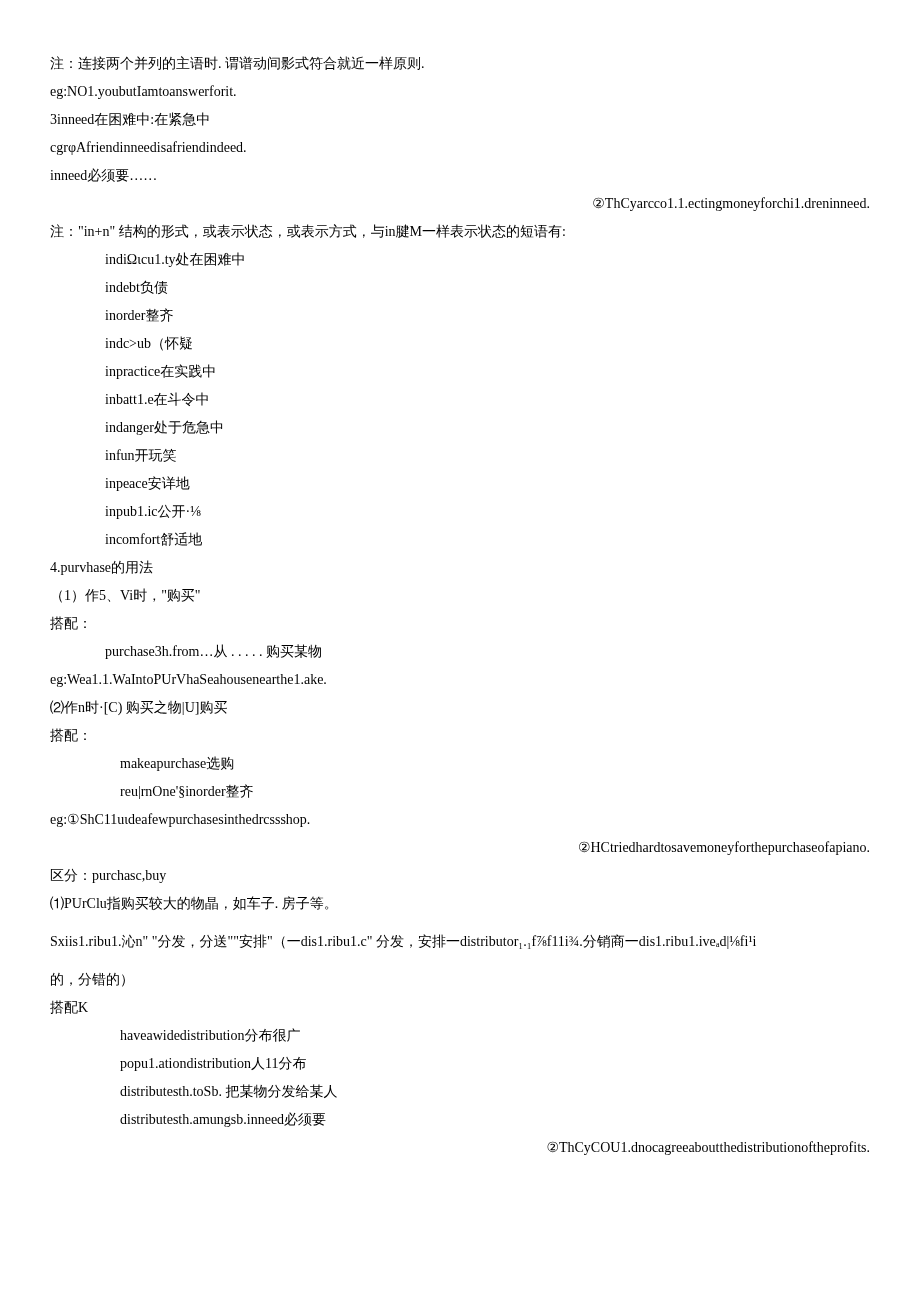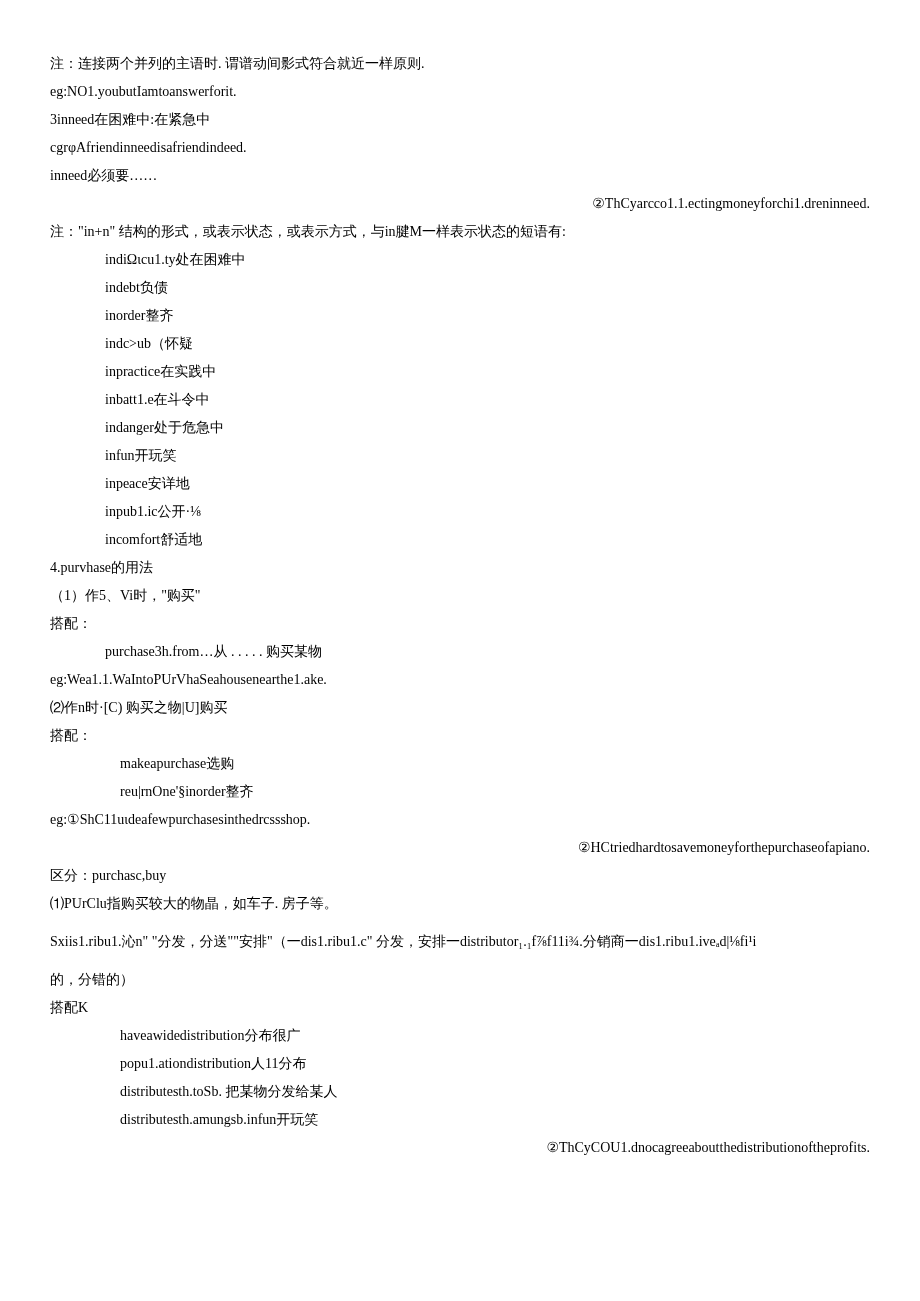--- a/index.html
+++ b/index.html
@@ -54,15 +54,15 @@
     <div class="line ">eg:①ShC11uιdeafewpurchasesinthedrcssshop.</div>
     <div class="line indent1">②HCtriedhardtosavemoneyforthepurchaseofapiano.</div>
     <div class="line ">区分：purchasc,buy</div>
     <div class="line ">⑴PUrClu指购买较大的物晶，如车子. 房子等。</div>
     <div class="line spaced">Sxiis1.ribu1.沁n" "分发，分送""安排"（一dis1.ribu1.c" 分发，安排一distributor₁.₁f⅞f11i¾.分销商一dis1.ribu1.iveₐd|⅛fi¹i</div>
     <div class="line spaced">的，分错的）</div>
     <div class="line ">搭配K</div>
     <div class="line indent3">haveawidedistribution分布很广</div>
     <div class="line indent3">popu1.ationdistribution人11分布</div>
     <div class="line indent3">distributesth.toSb. 把某物分发给某人</div>
-    <div class="line indent3">distributesth.amungsb.infun开玩笑</div>
+    <div class="line indent3">distributesth.amungsb.inneed必须要</div>
     <div class="line indent1">②ThCyCOU1.dnocagreeaboutthedistributionoftheprofits.</div>
   </div>
 
 </body></html>

